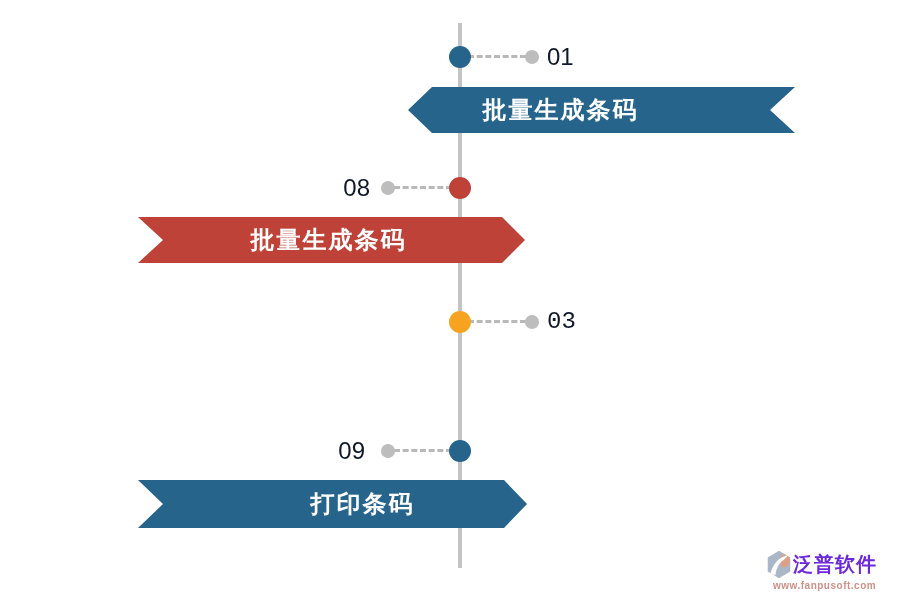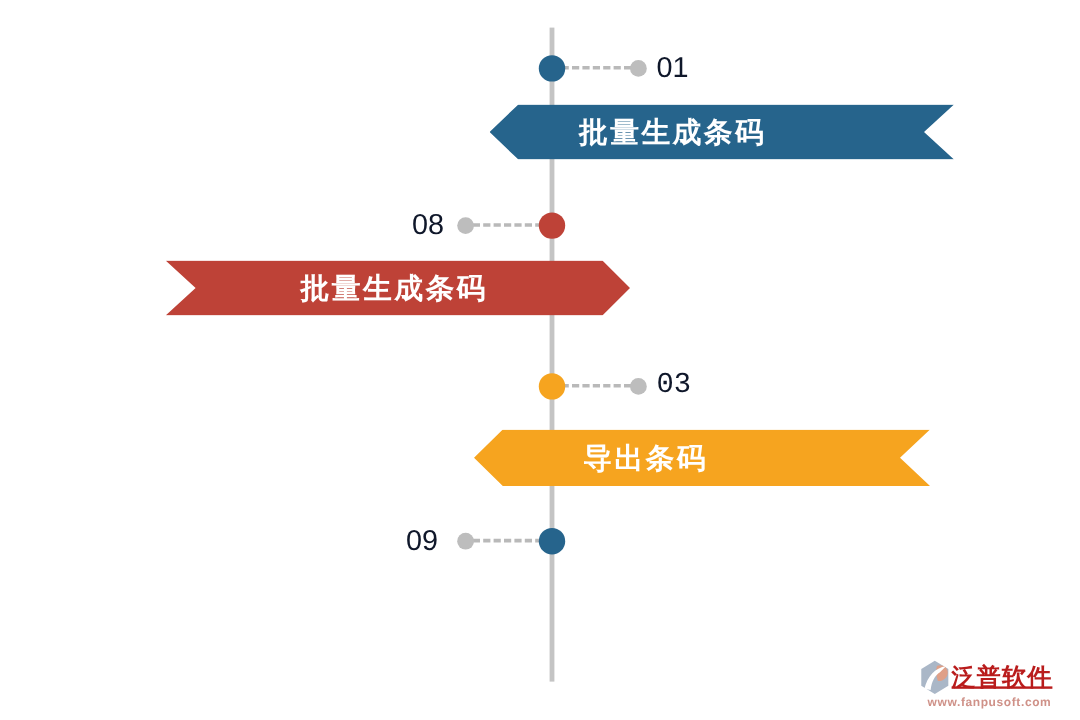--- a/index.html
+++ b/index.html
@@ -58,21 +58,21 @@
   .b2 span{transform:translateX(-3px);}
   .b3{left:395px;top:358px;width:380px;height:47px;}
   .b3 span{transform:translateX(-47px);}
   .b4{left:138px;top:480px;width:389px;height:48px;}
   .b4 span{transform:translateX(30px);}
   
   .watermark{position:absolute;left:762px;top:549px;width:130px;height:46px;}
   .wm-icon{position:absolute;left:4px;top:1px;width:26px;height:29px;}
   .wm-brand{
     position:absolute;left:31px;top:2px;font-size:20px;font-weight:bold;
-    color:#b91c1c;letter-spacing:1px;white-space:nowrap;text-decoration:underline;
+    color:#6d28d9;letter-spacing:1px;white-space:nowrap;
   }
   .wm-url{
     position:absolute;left:11px;top:31px;font-size:10px;font-weight:bold;
     color:#cf9188;letter-spacing:0.5px;white-space:nowrap;
   }
 </style>
 </head>
 <body>
 
 <div class="canvas">
@@ -92,28 +92,28 @@
   <div class="dash d2"></div>
   <div class="node red n2"></div>
   <div class="banner red point-right b2">
     <span>批量生成条码</span>
   </div>
 
   <div class="node orange n3"></div>
   <div class="dash d3"></div>
   <div class="gdot g3"></div>
   <div class="num right-side m3">03</div>
-  <div class="banner orange point-left b3">
-    <span>导出条码</span>
-  </div>
 
   <div class="num left-side m4">09</div>
   <div class="gdot g4"></div>
   <div class="dash d4"></div>
   <div class="node blue n4"></div>
+  <div class="banner blue point-right b4">
+    <span>打印条码</span>
+  </div>
 
   <div class="watermark">
     <svg class="wm-icon" viewBox="0 0 30 32" xmlns="http://www.w3.org/2000/svg">
       <polygon points="15,0 28,8 28,24 15,32 2,24 2,8" fill="#aab7c7"></polygon>
       <path d="M17,5 C22,3 27,6 27.5,11 C27.5,16 23,20 18,19.5 C16,14 16,9 17,5 Z" fill="#dfa088"></path>
       <path d="M5,27 C8,15 15,7 26,5 L20,11 C15,14 12,20 11,28 Z" fill="#ffffff"></path>
     </svg>
     <div class="wm-brand">泛普软件</div>
     <div class="wm-url">www.fanpusoft.com</div>
   </div>

